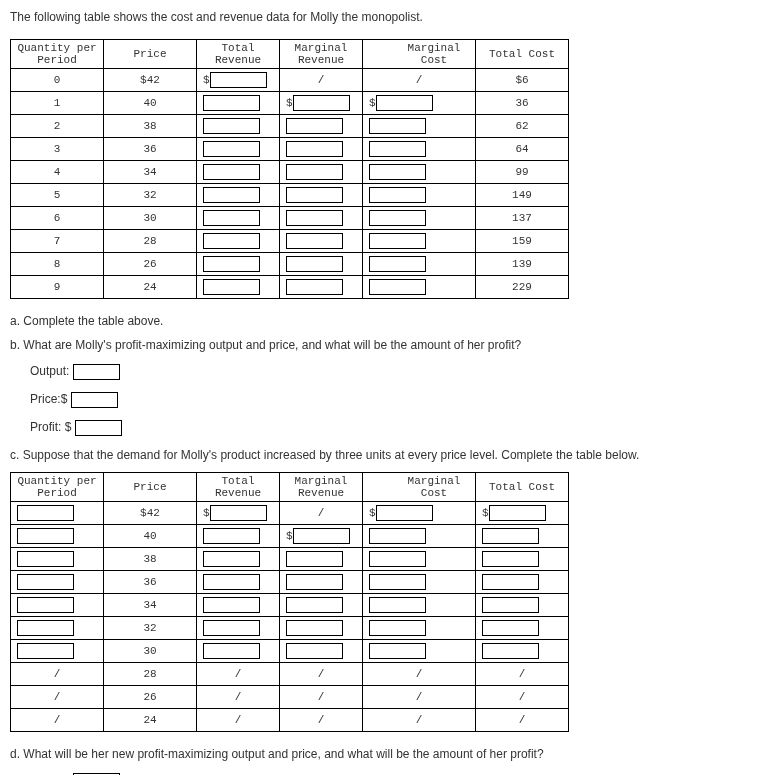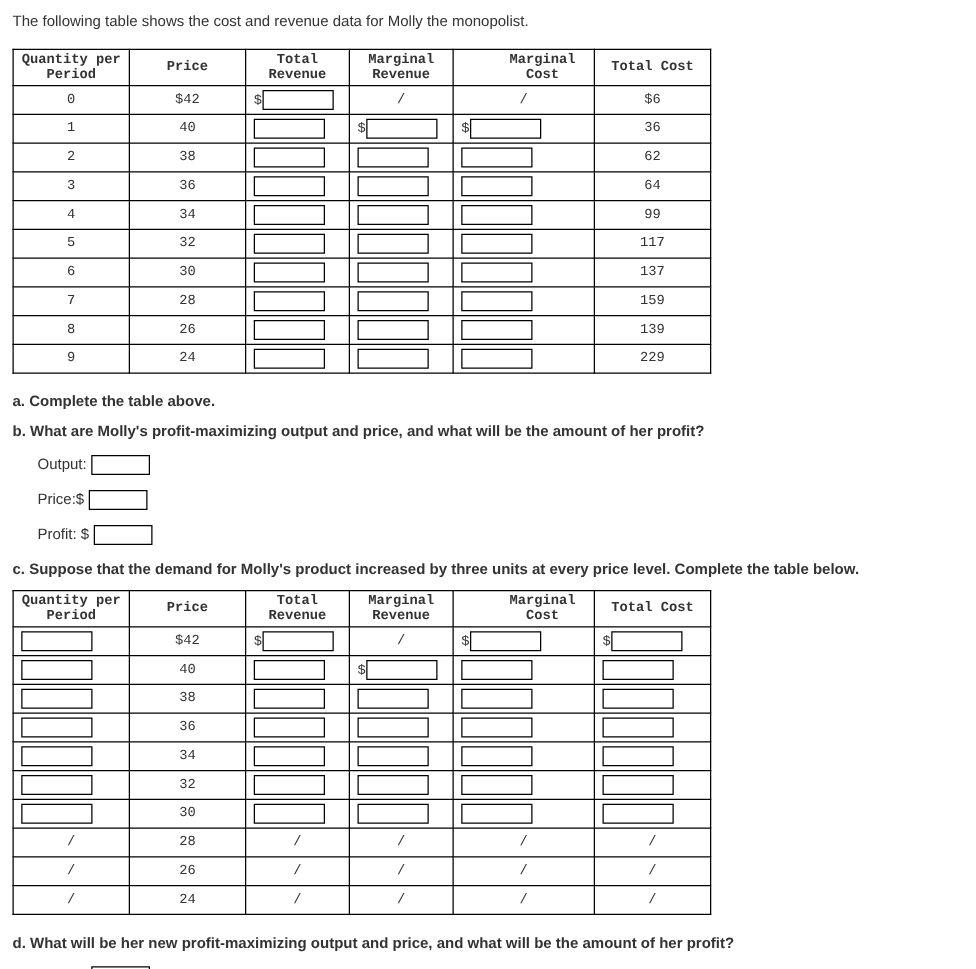--- a/index.html
+++ b/index.html
@@ -20,21 +20,21 @@
   }
   th, td {
     border: 1px solid #000;
     padding: 2px 6px;
     text-align: center;
     font-family: 'Courier New', monospace;
     font-size: 11px;
     height: 18px;
   }
   th {
-    font-weight: bold;
+    font-weight: normal;
   }
   .col-qty { width: 80px; }
   .col-price { width: 80px; text-align: center; }
   .col-tr { width: 70px; }
   .col-mr { width: 70px; }
   .col-mc { width: 70px; padding-left: 36px; }
   .col-tc { width: 80px; }
   .input-box {
     display: inline-block;
     border: 1px solid #000;
@@ -46,21 +46,20 @@
   .input-box-sm {
     display: inline-block;
     border: 1px solid #000;
     background: #fff;
     width: 45px;
     height: 14px;
     vertical-align: middle;
   }
   .question {
     margin: 10px 0;
-    font-weight: bold;
   }
   .label-row {
     margin: 12px 0 12px 20px;
   }
   .cell-with-dollar {
     text-align: left;
     white-space: nowrap;
   }
 </style>
 </head>
@@ -119,21 +118,21 @@
         <td class="cell-with-dollar"><span class="input-box"></span></td>
         <td class="cell-with-dollar"><span class="input-box"></span></td>
         <td>99</td>
       </tr>
       <tr>
         <td>5</td>
         <td>32</td>
         <td class="cell-with-dollar"><span class="input-box"></span></td>
         <td class="cell-with-dollar"><span class="input-box"></span></td>
         <td class="cell-with-dollar"><span class="input-box"></span></td>
-        <td>117</td>
+        <td>149</td>
       </tr>
       <tr>
         <td>6</td>
         <td>30</td>
         <td class="cell-with-dollar"><span class="input-box"></span></td>
         <td class="cell-with-dollar"><span class="input-box"></span></td>
         <td class="cell-with-dollar"><span class="input-box"></span></td>
         <td>137</td>
       </tr>
       <tr>

